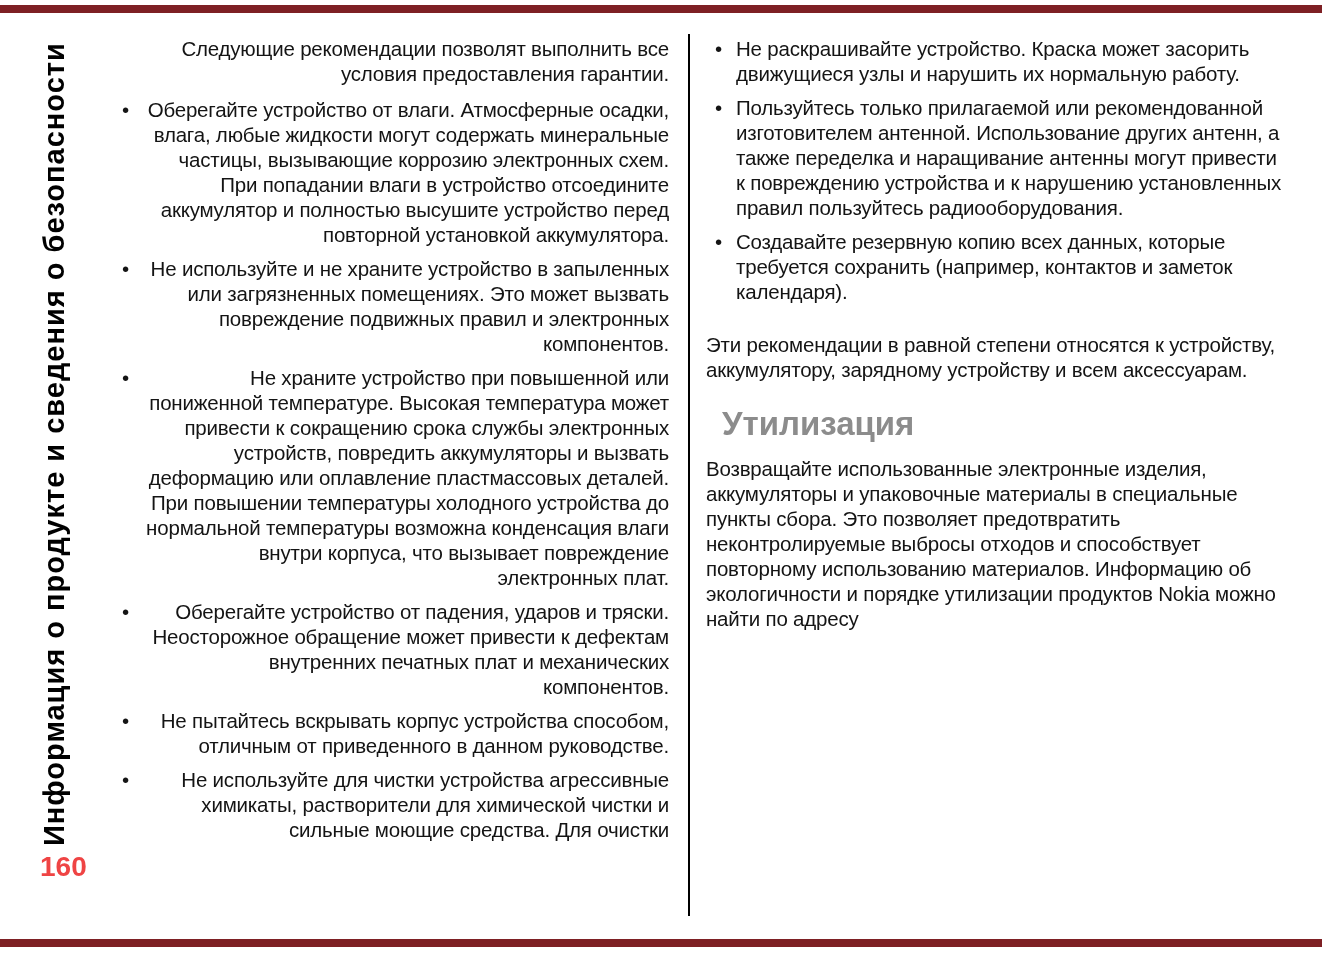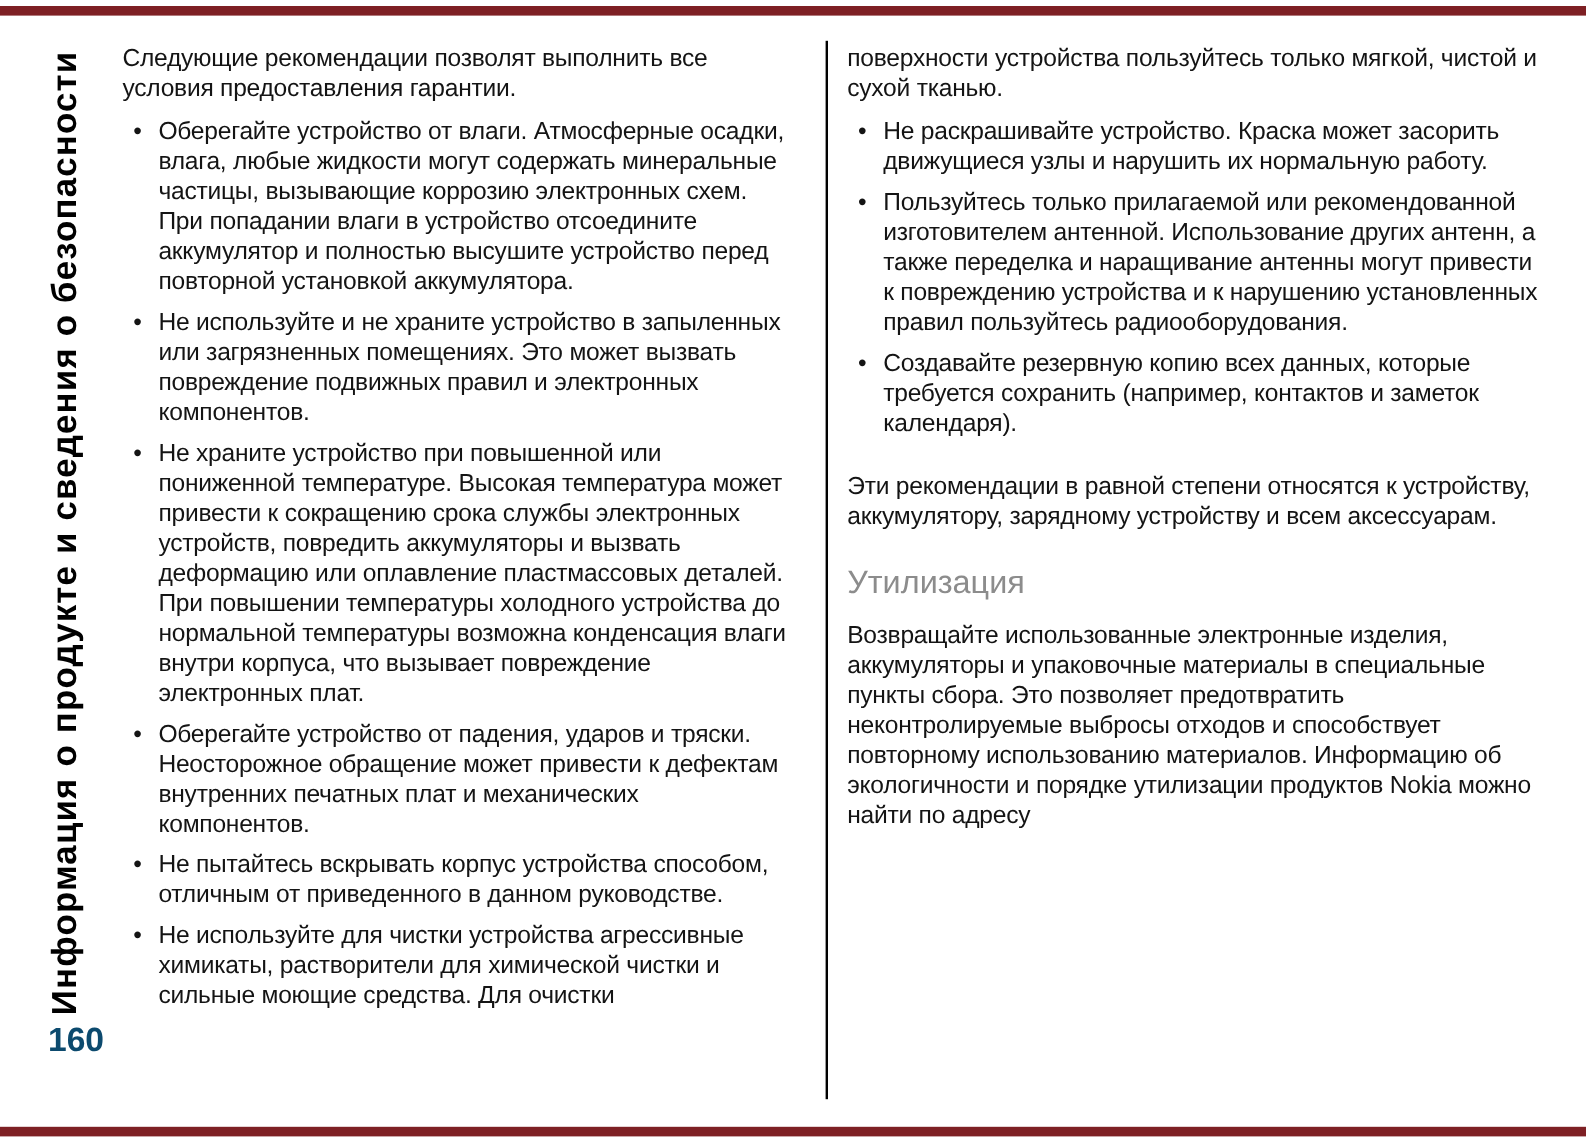--- a/index.html
+++ b/index.html
@@ -18,32 +18,32 @@
   .rule-bottom{top:939px;}
   .divider{position:absolute;left:688px;top:34px;width:2px;height:882px;background:#000;}
   .sidebar-title{
     position:absolute;left:38px;top:846px;
     transform:rotate(-90deg);transform-origin:0 0;
     font-size:29px;font-weight:bold;white-space:nowrap;letter-spacing:1px;
     color:#000;
   }
   .page-number{
     position:absolute;left:40px;top:851px;
-    font-size:28px;font-weight:bold;color:#0c4a6e;
+    font-size:28px;font-weight:bold;color:#ef4444;
   }
   .col{position:absolute;top:36px;font-size:20.5px;line-height:25px;letter-spacing:-0.2px;}
-  .col-left{left:102px;width:556px;}
+  .col-left{left:113px;width:556px;text-align:right;}
   .col-right{left:706px;width:580px;}
   .col p{margin:0 0 11px 0;}
   .col ul{list-style:none;margin:0 0 28px 0;padding:0;}
   .col li{position:relative;padding-left:30px;margin-bottom:9px;}
   .col li::before{content:"\2022";position:absolute;left:9px;top:0;}
   .section-heading{
-    font-size:27px;line-height:44px;font-weight:normal;
-    color:var(--heading-color);margin:20px 0 10px 0;letter-spacing:0;
+    font-size:33px;line-height:44px;font-weight:bold;
+    color:var(--heading-color);margin:20px 0 10px 16px;letter-spacing:0;
   }
 </style>
 </head>
 <body>
 
 <div class="rule rule-top"></div>
 <div class="rule rule-bottom"></div>
 
 <div class="sidebar-title">Информация о продукте и сведения о безопасности</div>
 <div class="page-number">160</div>
@@ -56,21 +56,20 @@
     <li>Оберегайте устройство от влаги. Атмосферные осадки, влага, любые жидкости могут содержать минеральные частицы, вызывающие коррозию электронных схем. При попадании влаги в устройство отсоедините аккумулятор и полностью высушите устройство перед повторной установкой аккумулятора.</li>
     <li>Не используйте и не храните устройство в запыленных или загрязненных помещениях. Это может вызвать повреждение подвижных правил и электронных компонентов.</li>
     <li>Не храните устройство при повышенной или пониженной температуре. Высокая температура может привести к сокращению срока службы электронных устройств, повредить аккумуляторы и вызвать деформацию или оплавление пластмассовых деталей. При повышении температуры холодного устройства до нормальной температуры возможна конденсация влаги внутри корпуса, что вызывает повреждение электронных плат.</li>
     <li>Оберегайте устройство от падения, ударов и тряски. Неосторожное обращение может привести к дефектам внутренних печатных плат и механических компонентов.</li>
     <li>Не пытайтесь вскрывать корпус устройства способом, отличным от приведенного в данном руководстве.</li>
     <li>Не используйте для чистки устройства агрессивные химикаты, растворители для химической чистки и сильные моющие средства. Для очистки</li>
   </ul>
 </div>
 
 <div class="col col-right">
-  <p>поверхности устройства пользуйтесь только мягкой, чистой и сухой тканью.</p>
   <ul>
     <li>Не раскрашивайте устройство. Краска может засорить движущиеся узлы и нарушить их нормальную работу.</li>
     <li>Пользуйтесь только прилагаемой или рекомендованной изготовителем антенной. Использование других антенн, а также переделка и наращивание антенны могут привести к повреждению устройства и к нарушению установленных правил пользуйтесь радиооборудования.</li>
     <li>Создавайте резервную копию всех данных, которые требуется сохранить (например, контактов и заметок календаря).</li>
   </ul>
   <p>Эти рекомендации в равной степени относятся к устройству, аккумулятору, зарядному устройству и всем аксессуарам.</p>
   <div class="section-heading">Утилизация</div>
   <p>Возвращайте использованные электронные изделия, аккумуляторы и упаковочные материалы в специальные пункты сбора. Это позволяет предотвратить неконтролируемые выбросы отходов и способствует повторному использованию материалов. Информацию об экологичности и порядке утилизации продуктов Nokia можно найти по адресу</p>
 </div>
 

